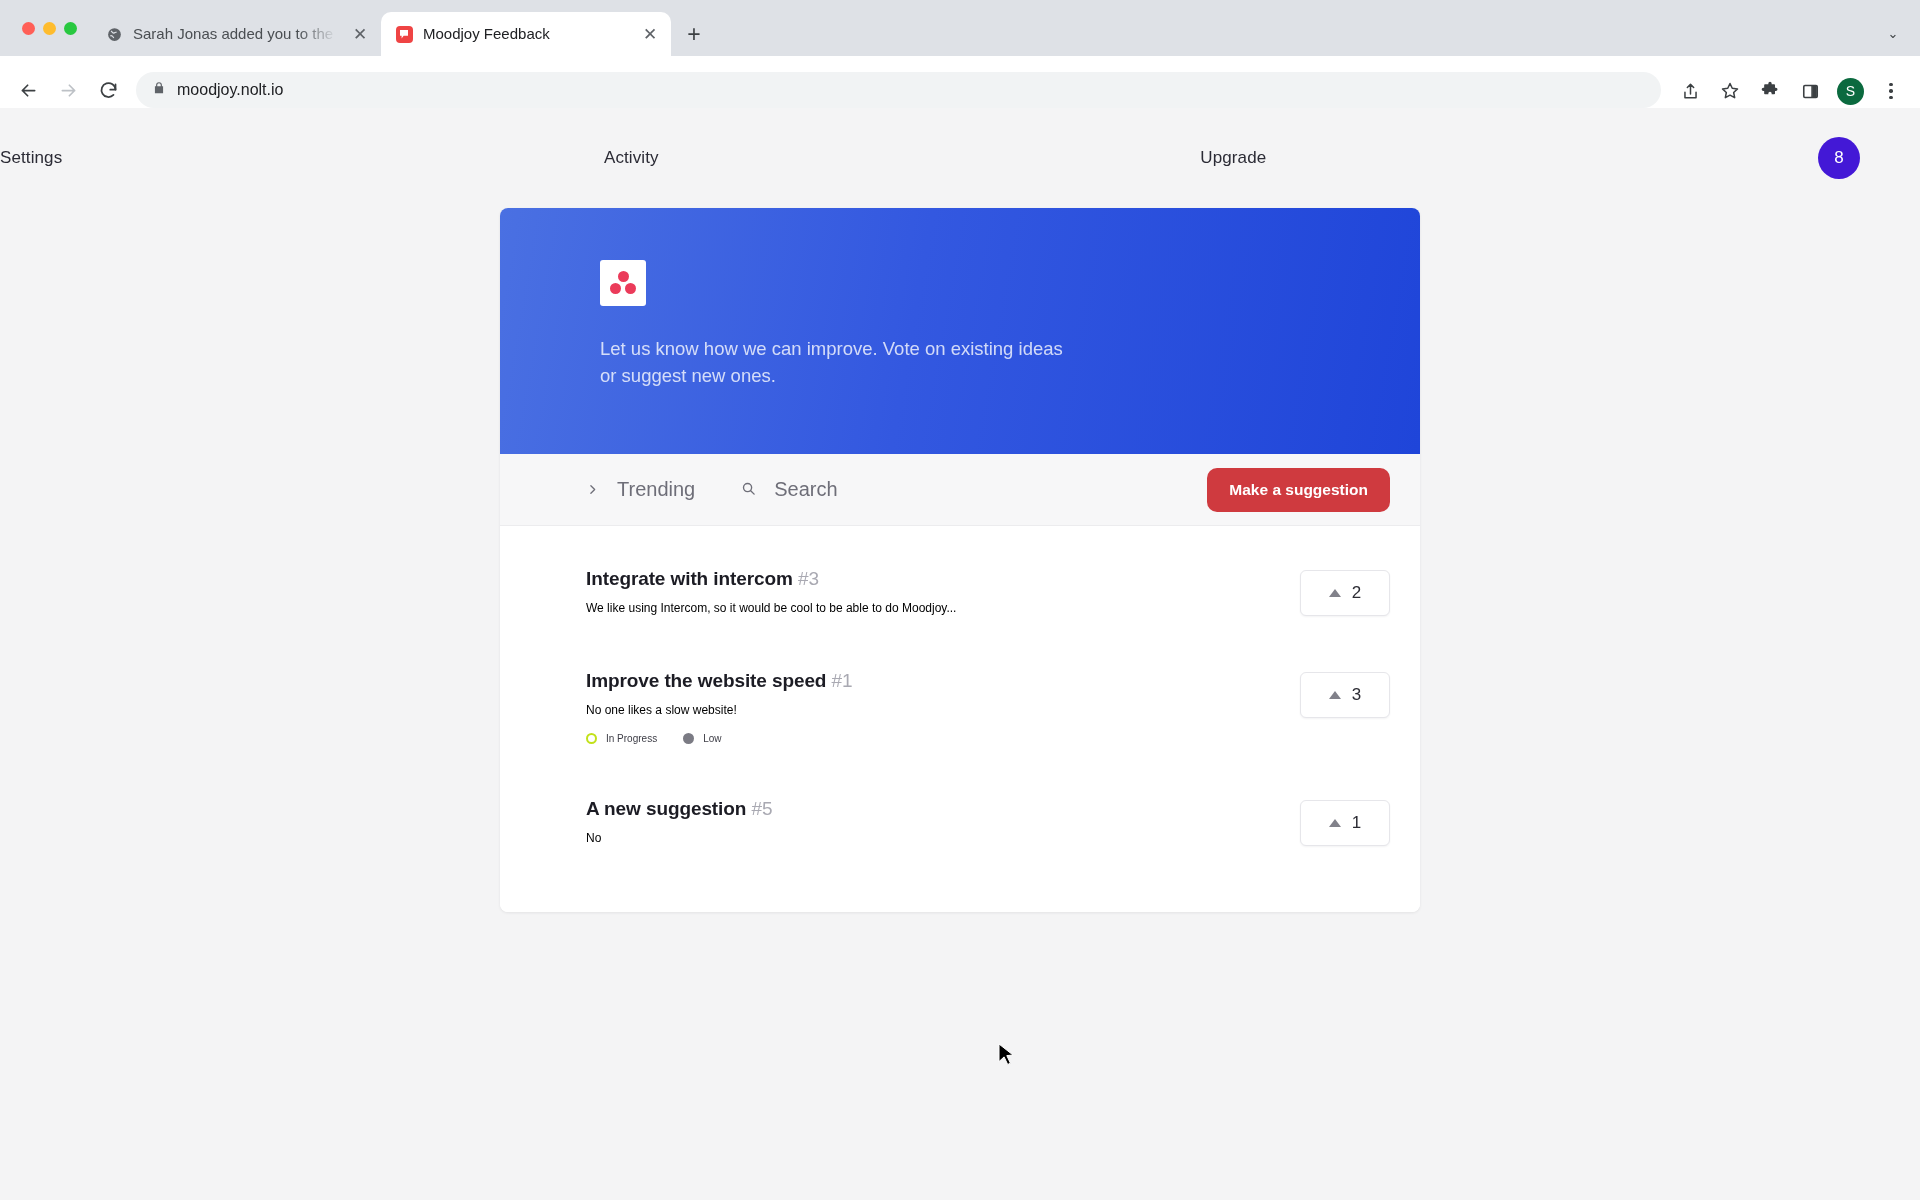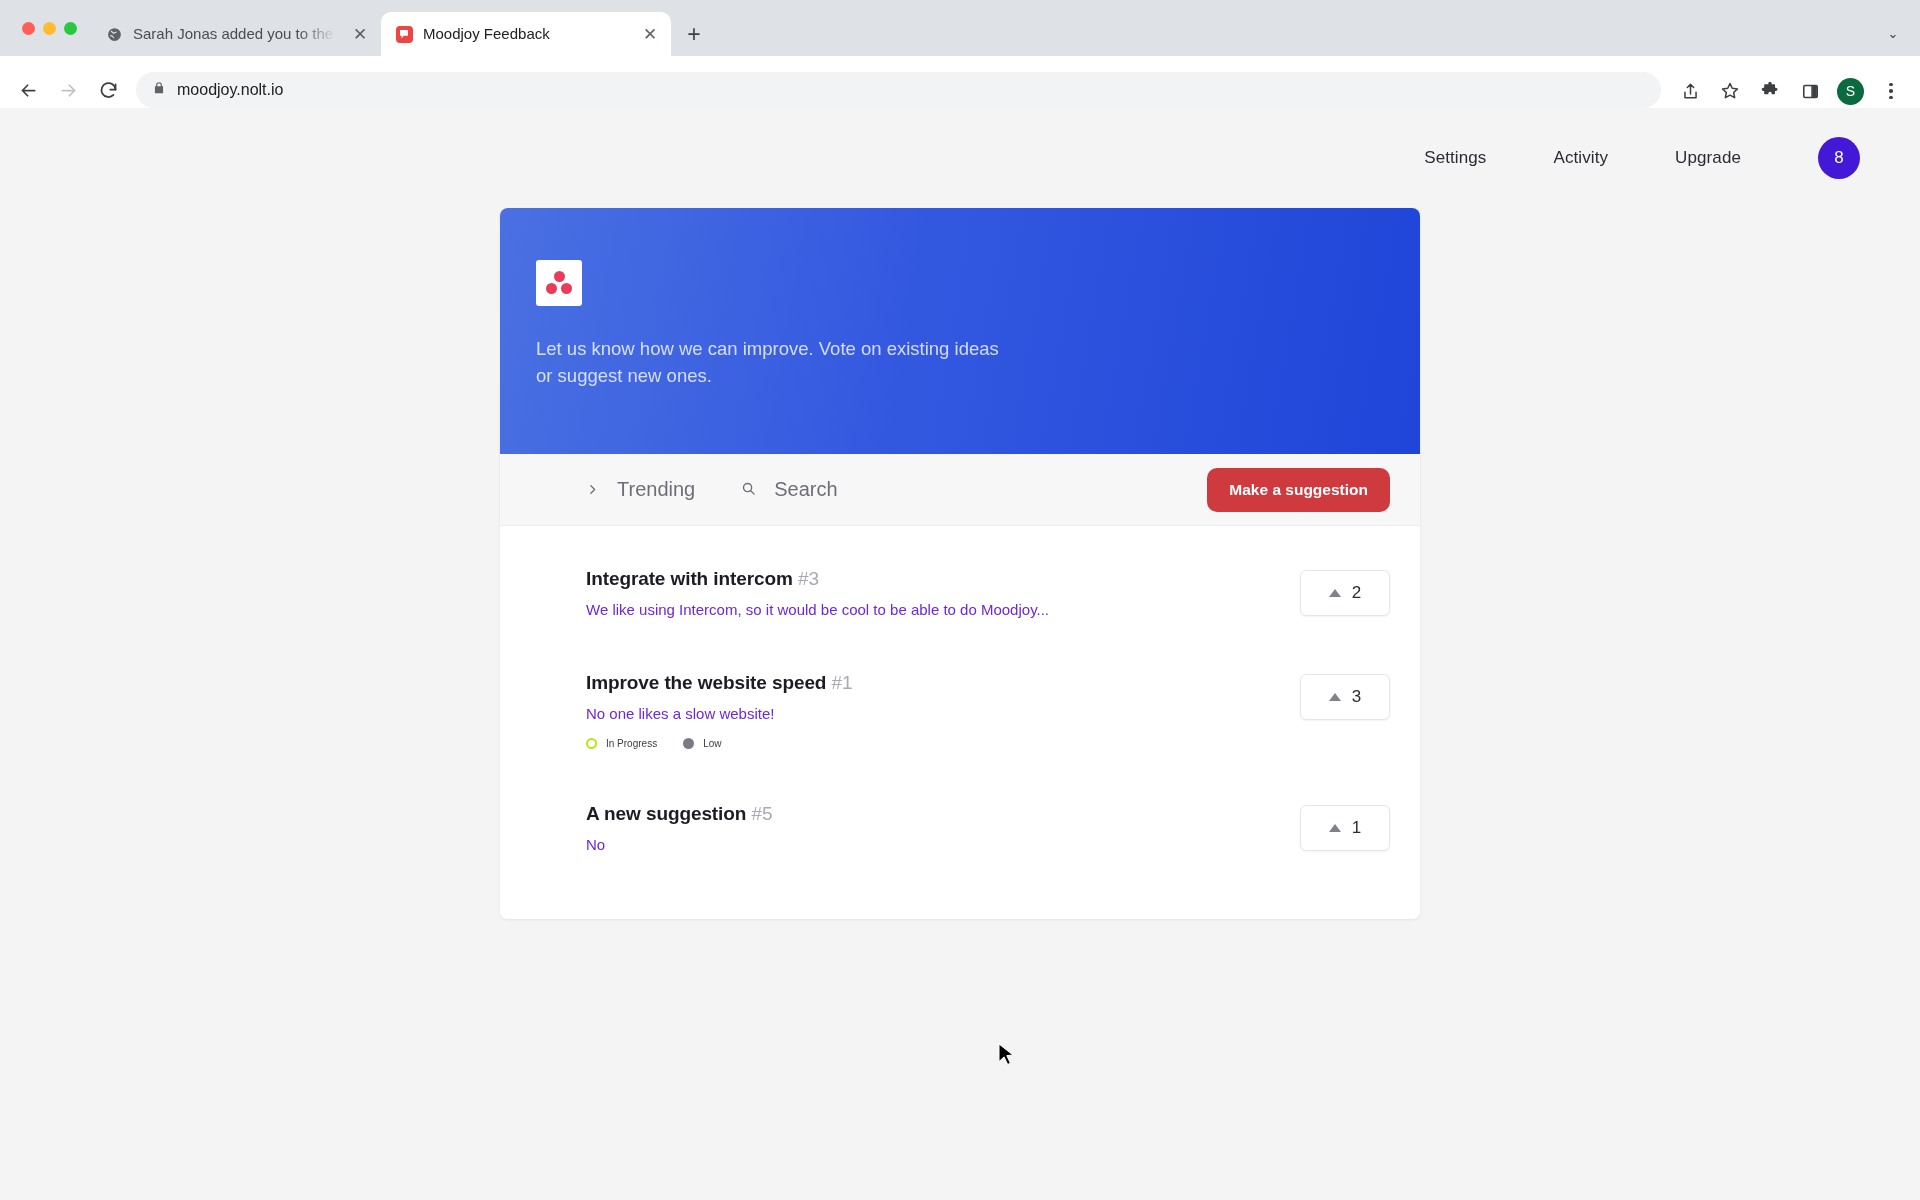--- a/index.html
+++ b/index.html
@@ -106,41 +106,41 @@
   .kebab { display: flex; flex-direction: column; gap: 3px; align-items: center; }
   .kebab span { width: 3.5px; height: 3.5px; border-radius: 50%; background: #3c4043; display: block; }
 
   
   .viewport {
     flex: 1; background: #f4f4f5; position: relative; overflow: hidden;
   }
 
   .site-header {
     height: 100px;
-    display: flex; align-items: center; justify-content: flex-end;
+    display: flex; align-items: center; justify-content: space-between;
     padding: 0 60px 0 0; gap: 67px;
   }
   .nav-link { font-size: 17px; color: #2b2b35; letter-spacing: .1px; }
   .user-av {
     width: 42px; height: 42px; border-radius: 50%; background: #4318d6;
     color: #fff; font-size: 17px; font-weight: 500;
     display: flex; align-items: center; justify-content: center;
     margin-left: 10px;
   }
 
   .board-wrap { display: flex; justify-content: center; }
   .board {
     width: 920px; border-radius: 8px; overflow: hidden;
     background: #fff; box-shadow: 0 1px 3px rgba(20,20,40,.08);
   }
 
   .hero {
     height: 246px;
     background: linear-gradient(100deg, #4a70e2 0%, #3358e0 45%, #1f45d9 100%);
-    padding: 52px 0 0 36px;
+    padding: 52px 0 0 100px;
   }
   .hero-logo {
     width: 46px; height: 46px; background: #fff; border-radius: 3px;
     position: relative;
   }
   .hero-logo i { position: absolute; width: 11px; height: 11px; border-radius: 50%; background: #eb3b5a; }
   .hero-logo i.t { top: 11px; left: 17.5px; }
   .hero-logo i.bl { top: 23px; left: 10px; }
   .hero-logo i.br { top: 23px; left: 25px; }
   .hero-text {
@@ -159,21 +159,21 @@
     font-size: 15.5px; font-weight: 700;
     padding: 13px 22px; border-radius: 10px; border: none;
     font-family: "Liberation Sans", sans-serif;
   }
 
   .list { background: #fff; padding: 14px 0 40px 0; }
   .item { display: flex; align-items: flex-start; padding: 26px 30px 26px 86px; }
   .item-main { flex: 1; padding-top: 2px; }
   .item-title { font-size: 19px; font-weight: 700; color: #1c1c24; letter-spacing: -.1px; }
   .item-title .num { font-weight: 400; color: #a9a9b2; }
-  .item-desc { margin-top: 11px; font-size: 15px; color: #6d28d9; }
+  .item-desc { margin-top: 11px; font-size: 12px; color: #000000; }
   .tags { margin-top: 16px; display: flex; align-items: center; gap: 26px; }
   .tag { display: flex; align-items: center; gap: 9px; font-size: 10px; color: #3c3c45; }
   .ring { width: 11px; height: 11px; border-radius: 50%; border: 2.5px solid #c2e11a; }
   .fill { width: 11px; height: 11px; border-radius: 50%; background: #7b7b84; }
 
   .vote {
     width: 90px; height: 46px; flex: none;
     background: #fff; border: 1px solid #e6e6ea; border-radius: 6px;
     box-shadow: 0 1px 2px rgba(20,20,40,.05);
     display: flex; align-items: center; justify-content: center; gap: 11px;

